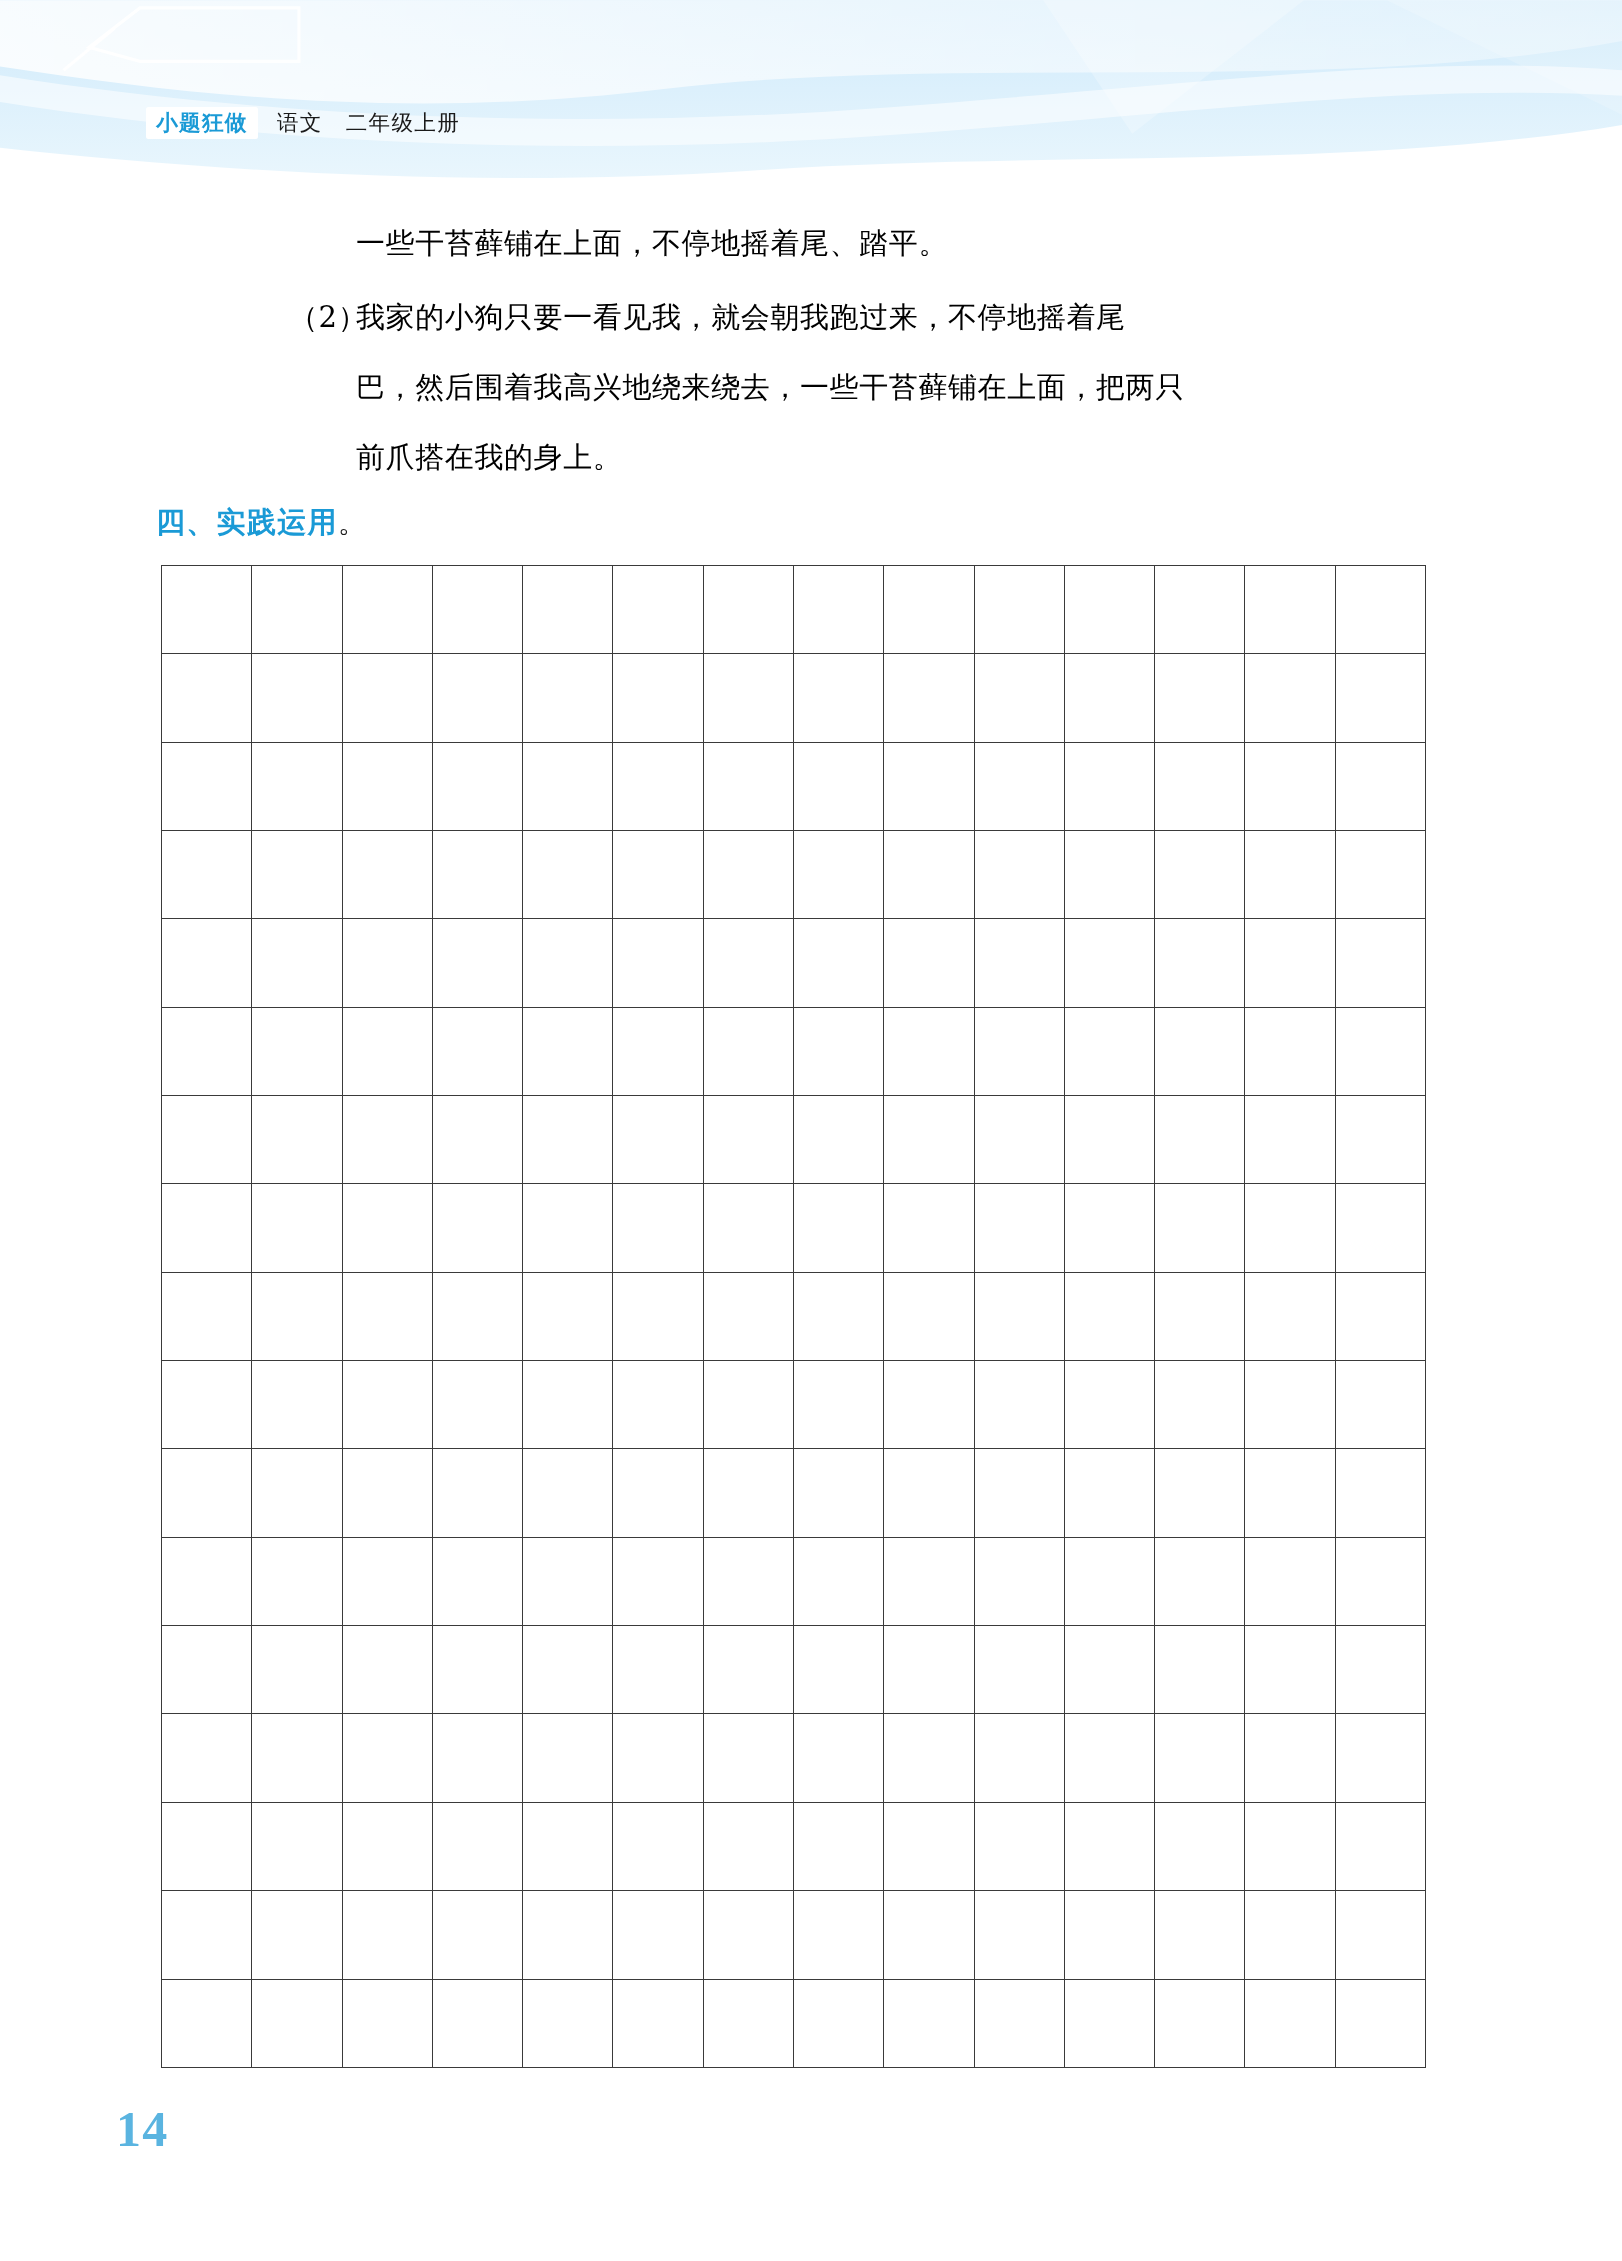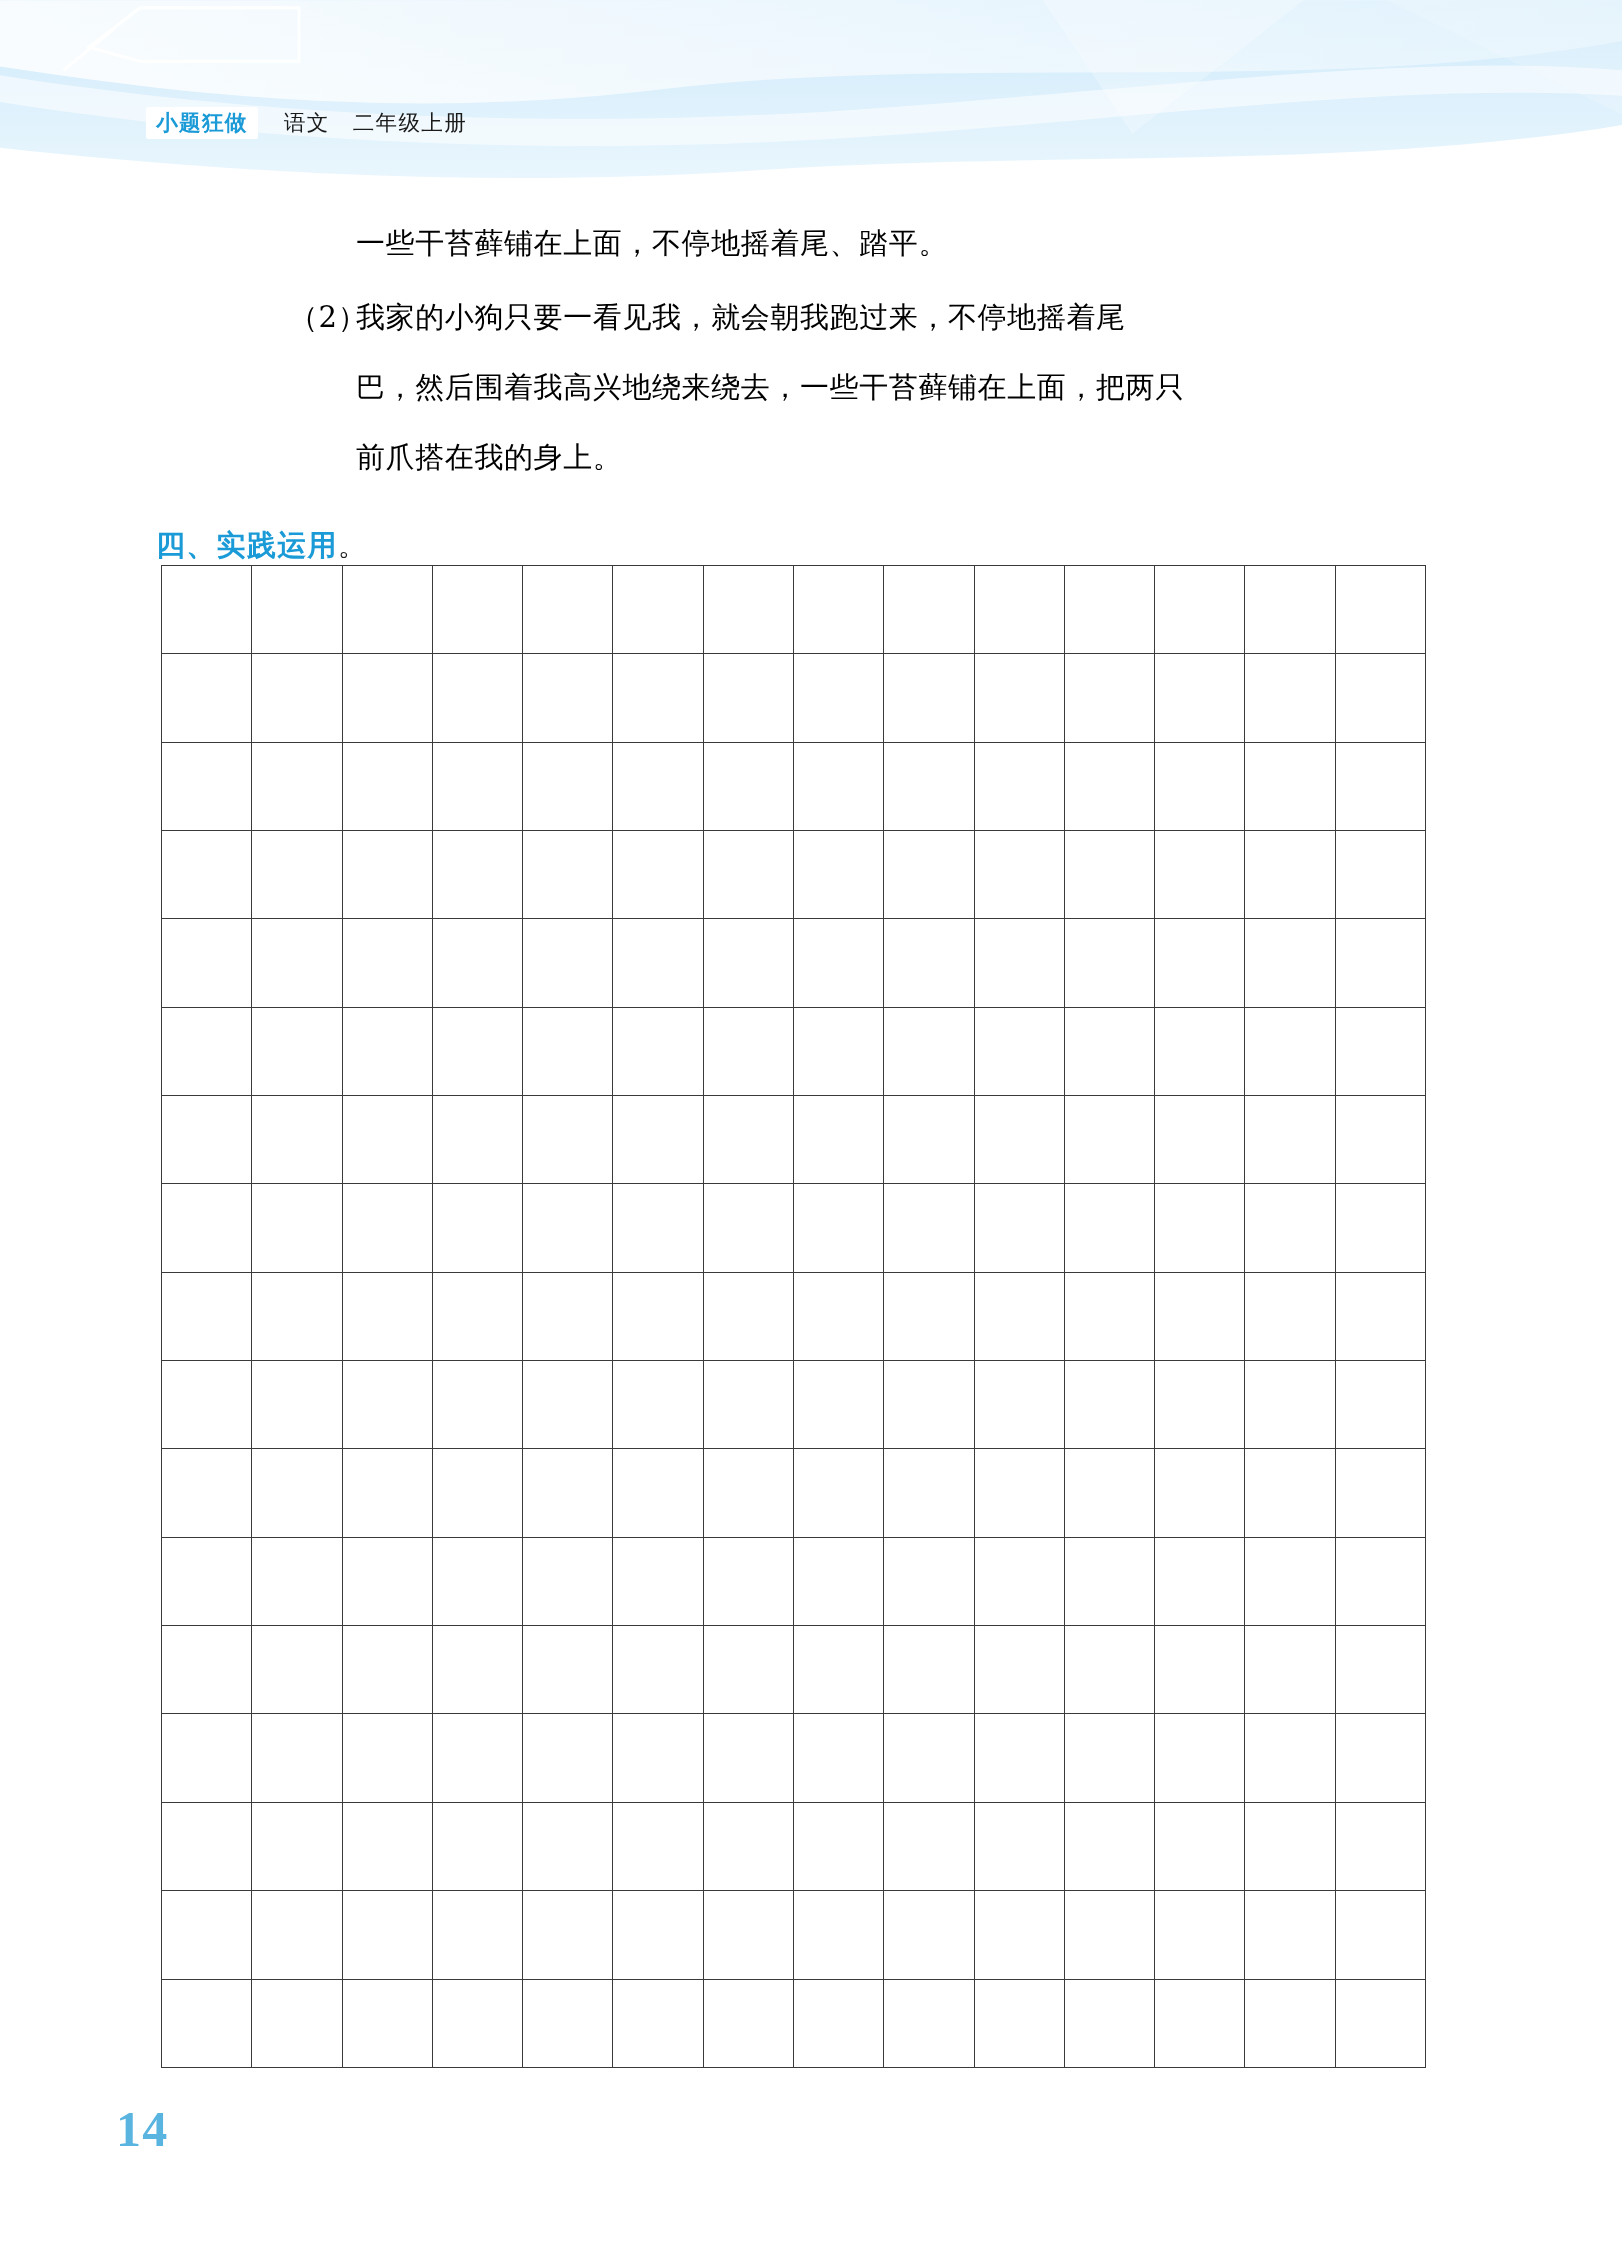--- a/index.html
+++ b/index.html
@@ -27,21 +27,21 @@
   .header-band svg {
     display: block;
   }
 
   .brand-row {
     position: absolute;
     left: 146px;
     top: 107px;
     display: flex;
     align-items: center;
-    gap: 26px;
+    gap: 19px;
   }
   .brand-badge {
     background: #ffffff;
     color: #1a9ad6;
     font-family: "DejaVu Sans", sans-serif;
     font-size: 21.6px;
     font-weight: bold;
     letter-spacing: 1.3px;
     padding: 4.5px 10.2px 5.7px 10.2px;
     border-radius: 2.5px;
@@ -82,21 +82,20 @@
   .section-heading {
     position: absolute;
     left: 156px;
     top: 503px;
     font-family: "DejaVu Sans", sans-serif;
     font-size: 29px;
     font-weight: bold;
     color: #1a9ad6;
     letter-spacing: 1.3px;
     white-space: nowrap;
-    margin-top: 23px;
   }
   .section-heading .tail {
     color: #1a1a1a;
     font-weight: normal;
   }
 
   
   .grid-wrap {
     position: absolute;
     left: 161px;

